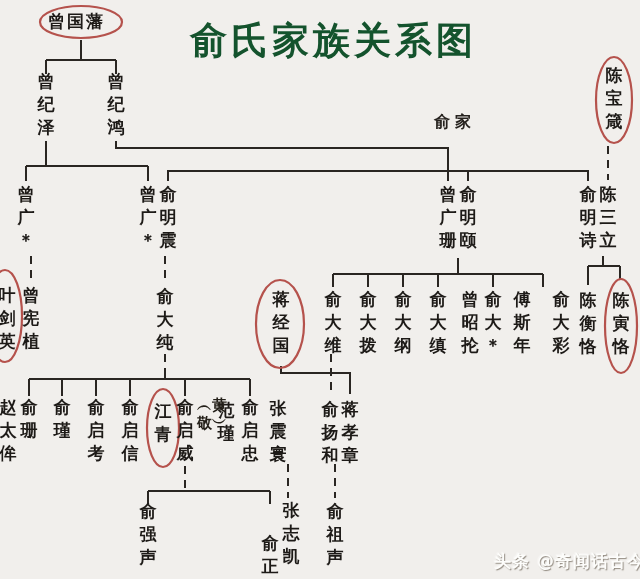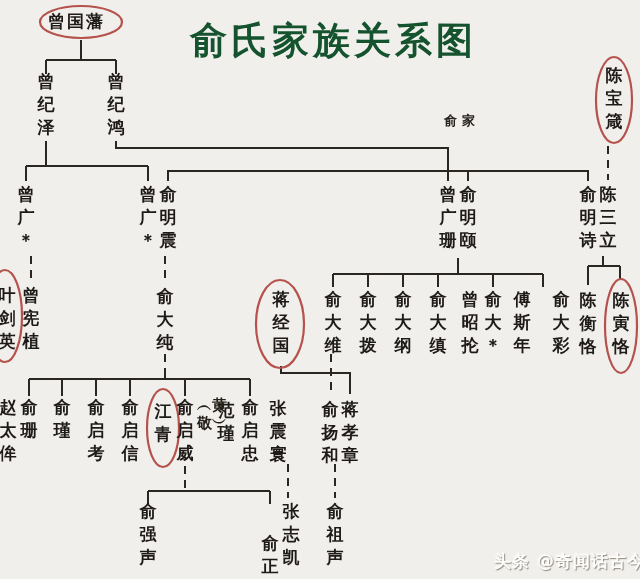--- a/index.html
+++ b/index.html
@@ -10,22 +10,22 @@
     overflow:hidden;
     font-family:"DejaVu Sans",sans-serif;
   }
   #lines{position:absolute;left:0;top:0;pointer-events:none;}
   .title{
     position:absolute;left:190px;top:16px;width:302px;
     font-size:37px;font-weight:700;letter-spacing:4px;
     color:#14532d;font-family:"DejaVu Sans",sans-serif;white-space:nowrap;
   }
   .family-label{
-    position:absolute;left:444px;top:112px;
-    font-size:13px;font-weight:700;letter-spacing:5px;color:#26221e;
+    position:absolute;left:434px;top:112px;
+    font-size:16px;font-weight:700;letter-spacing:5px;color:#26221e;
   }
   .person{
     position:absolute;width:20px;
     font-size:17px;line-height:23px;font-weight:700;
     color:#1d1a17;text-align:center;
     word-break:break-all;
     font-family:"DejaVu Serif","DejaVu Sans",serif;
   }
   .person.h{width:auto;white-space:nowrap;line-height:20px;letter-spacing:2px;text-align:right;}
   .note{
@@ -115,20 +115,20 @@
       <div class="person" style="left: 120px; top: 396px;">俞启信</div>
       <div class="person" style="left: 153px; top: 400px;">江青</div>
       <div class="person" style="left: 175px; top: 396px;">俞启威</div>
       <div class="person" style="left: 216px; top: 399px;">范瑾</div>
       <div class="person" style="left: 240px; top: 396px;">俞启忠</div>
       <div class="person" style="left: 268px; top: 397px;">张震寰</div>
       <div class="person" style="left: 320px; top: 398px;">俞扬和</div>
       <div class="person" style="left: 340px; top: 398px;">蒋孝章</div>
       <div class="person" style="left: 138px; top: 500px;">俞强声</div>
       <div class="person" style="left: 260px; top: 500px; margin-top: 32px;">俞正声</div>
-      <div class="person" style="left: 281px; top: 500px;">张志凯</div>
+      <div class="person" style="left: 281px; top: 500px; font-family: Liberation Mono, monospace;">张志凯</div>
       <div class="person" style="left: 325px; top: 500px;">俞祖声</div>
     </div>
 
   <div class="note" style="left:197px;top:397px;">︵黄敬︶</div>
 
   <div class="watermark">头条 @奇闻话古今</div>
 </div>
 
 </body></html>

